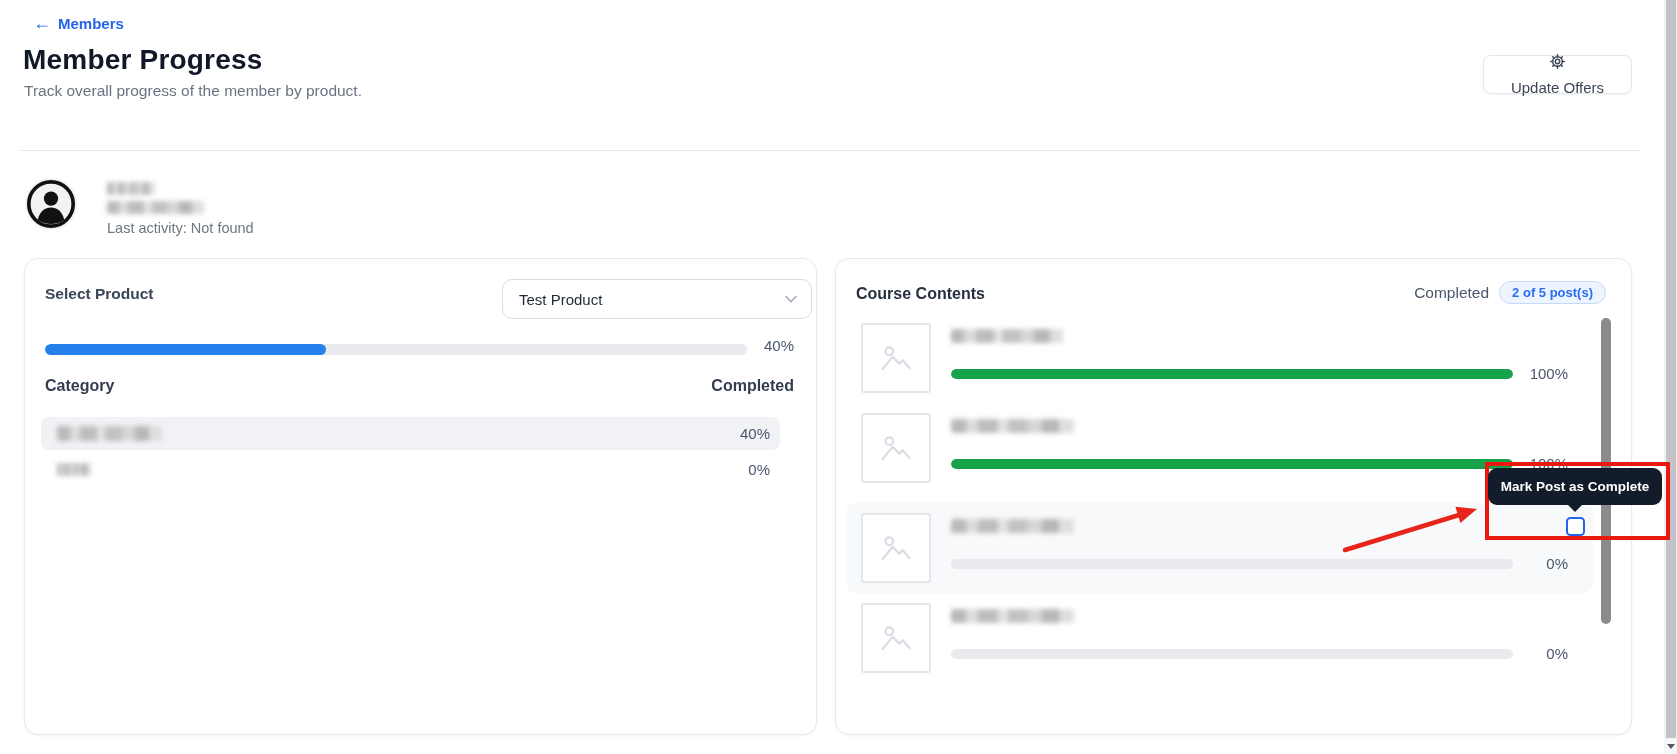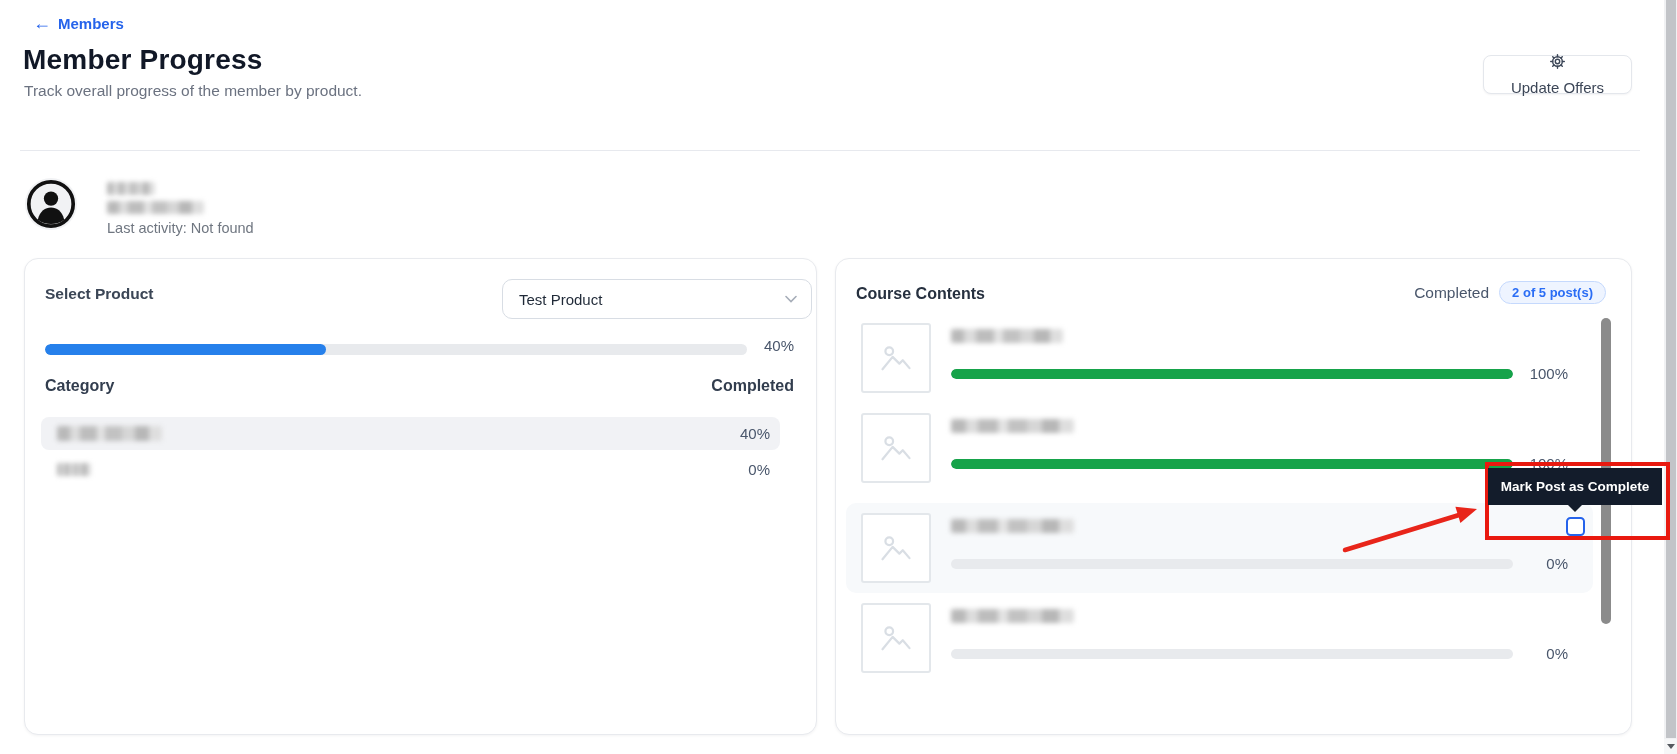--- a/index.html
+++ b/index.html
@@ -58,21 +58,21 @@
   .page-scroll { position:absolute; right:0; top:0; width:13px; height:754px; background:#f0f1f3; z-index:40; }
   .page-scroll-thumb { position:absolute; left:1.5px; top:0; width:10px; height:738px; background:#c2c4c8; cursor:pointer; }
   .page-scroll-btn { position:absolute; left:0; bottom:0; width:13px; height:15px; background:#f6f7f8;
                      display:flex; align-items:center; justify-content:center; cursor:pointer; }
   .page-scroll-btn .tri { width:0; height:0; border-left:4px solid transparent; border-right:4px solid transparent; border-top:5px solid #55595f; }
 
   
   .anno-rect { position:absolute; left:1485px; top:462px; width:185px; height:78px;
                border:4px solid #e9190f; z-index:50; }
   .tooltip { position:absolute; left:1488px; top:468px; width:174px; height:37px; z-index:52;
-             background:#131c2b; border-radius:0; color:#fff; font-size:13.5px; font-weight:600;
+             background:#131c2b; border-radius:9px; color:#fff; font-size:13.5px; font-weight:600;
              display:flex; align-items:center; justify-content:center; }
   .tooltip::after { content:""; position:absolute; left:50%; transform:translateX(-50%); bottom:-7px;
                     border-left:8px solid transparent; border-right:8px solid transparent;
                     border-top:8px solid #131c2b; }
   .checkbox { position:absolute; left:1566px; top:517px; width:19px; height:19px; z-index:51;
               background:#fff; border:2px solid #2563eb; border-radius:4.5px; cursor:pointer; }
 </style>
 </head>
 <body>
 

